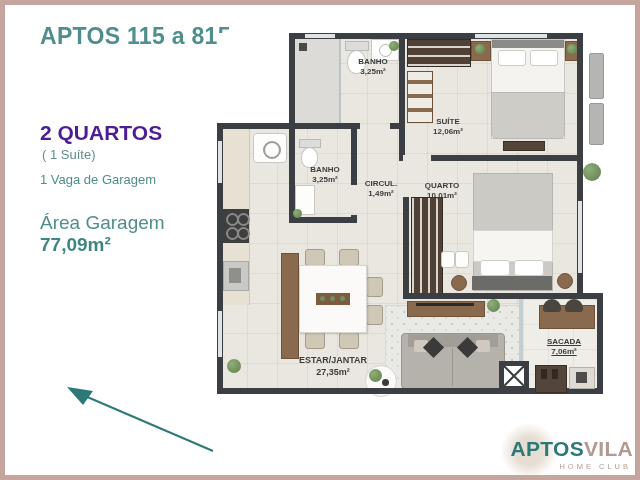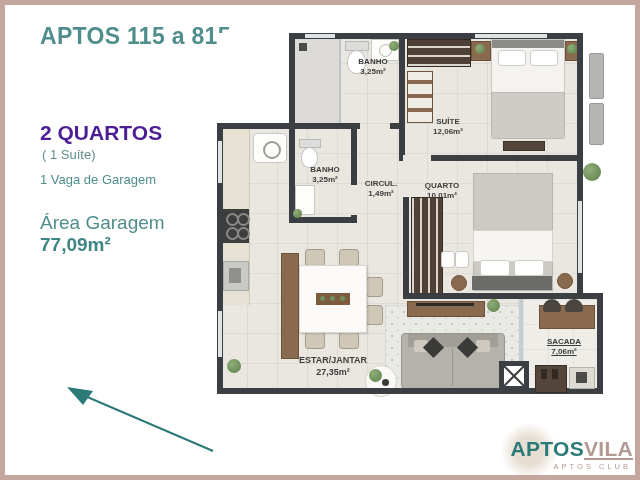--- a/index.html
+++ b/index.html
@@ -57,21 +57,21 @@
   .room-label{position:absolute;z-index:7;text-align:center;font-size:8px;font-weight:bold;color:#3c3c3c;line-height:1.3;}
   .room-label .ar{font-weight:600;}
   .room-label span{display:block;}
   .rl-big{font-size:9px;}
   .overlay{position:absolute;left:0;top:0;width:100%;height:100%;z-index:8;pointer-events:none;}
   
   .logo{position:absolute;left:488px;top:420px;width:142px;height:52px;z-index:3;}
   .logo .mark{position:absolute;left:8px;top:-2px;width:56px;height:56px;border-radius:50%;
       background:radial-gradient(circle,#e7ded3 35%,rgba(231,222,211,0) 72%);}
   .logo .brand{position:absolute;left:2px;top:12px;width:138px;text-align:right;font-size:21px;font-weight:800;letter-spacing:.3px;}
-  .logo .p1{color:#2c7a77;} .logo .p2{color:#b29a93;text-decoration:underline;}
+  .logo .p1{color:#2c7a77;} .logo .p2{color:#b29a93;}
   .logo .tag{position:absolute;left:2px;top:37px;width:136px;text-align:right;font-size:7.5px;letter-spacing:3px;color:#b29a93;}
 </style>
 </head>
 <body>
 
 <div class="page">
 
   <div class="t-title">APTOS 115 a 815</div>
   <div class="t-bed">2 QUARTOS</div>
   <div class="t-note">( 1 Suíte)</div>
@@ -251,16 +251,16 @@
   </div>
 
   <svg class="overlay">
     <line x1="208" y1="446" x2="80" y2="391" stroke="#2c7a77" stroke-width="2"></line>
     <polygon points="62,382 88,386 78,400" fill="#2c7a77"></polygon>
   </svg>
 
   <div class="logo">
     <div class="mark"></div>
     <div class="brand"><span class="p1">APTOS</span><span class="p2">VILA</span></div>
-    <div class="tag">APTOS CLUB</div>
+    <div class="tag">HOME CLUB</div>
   </div>
 
 </div>
 
 </body></html>

